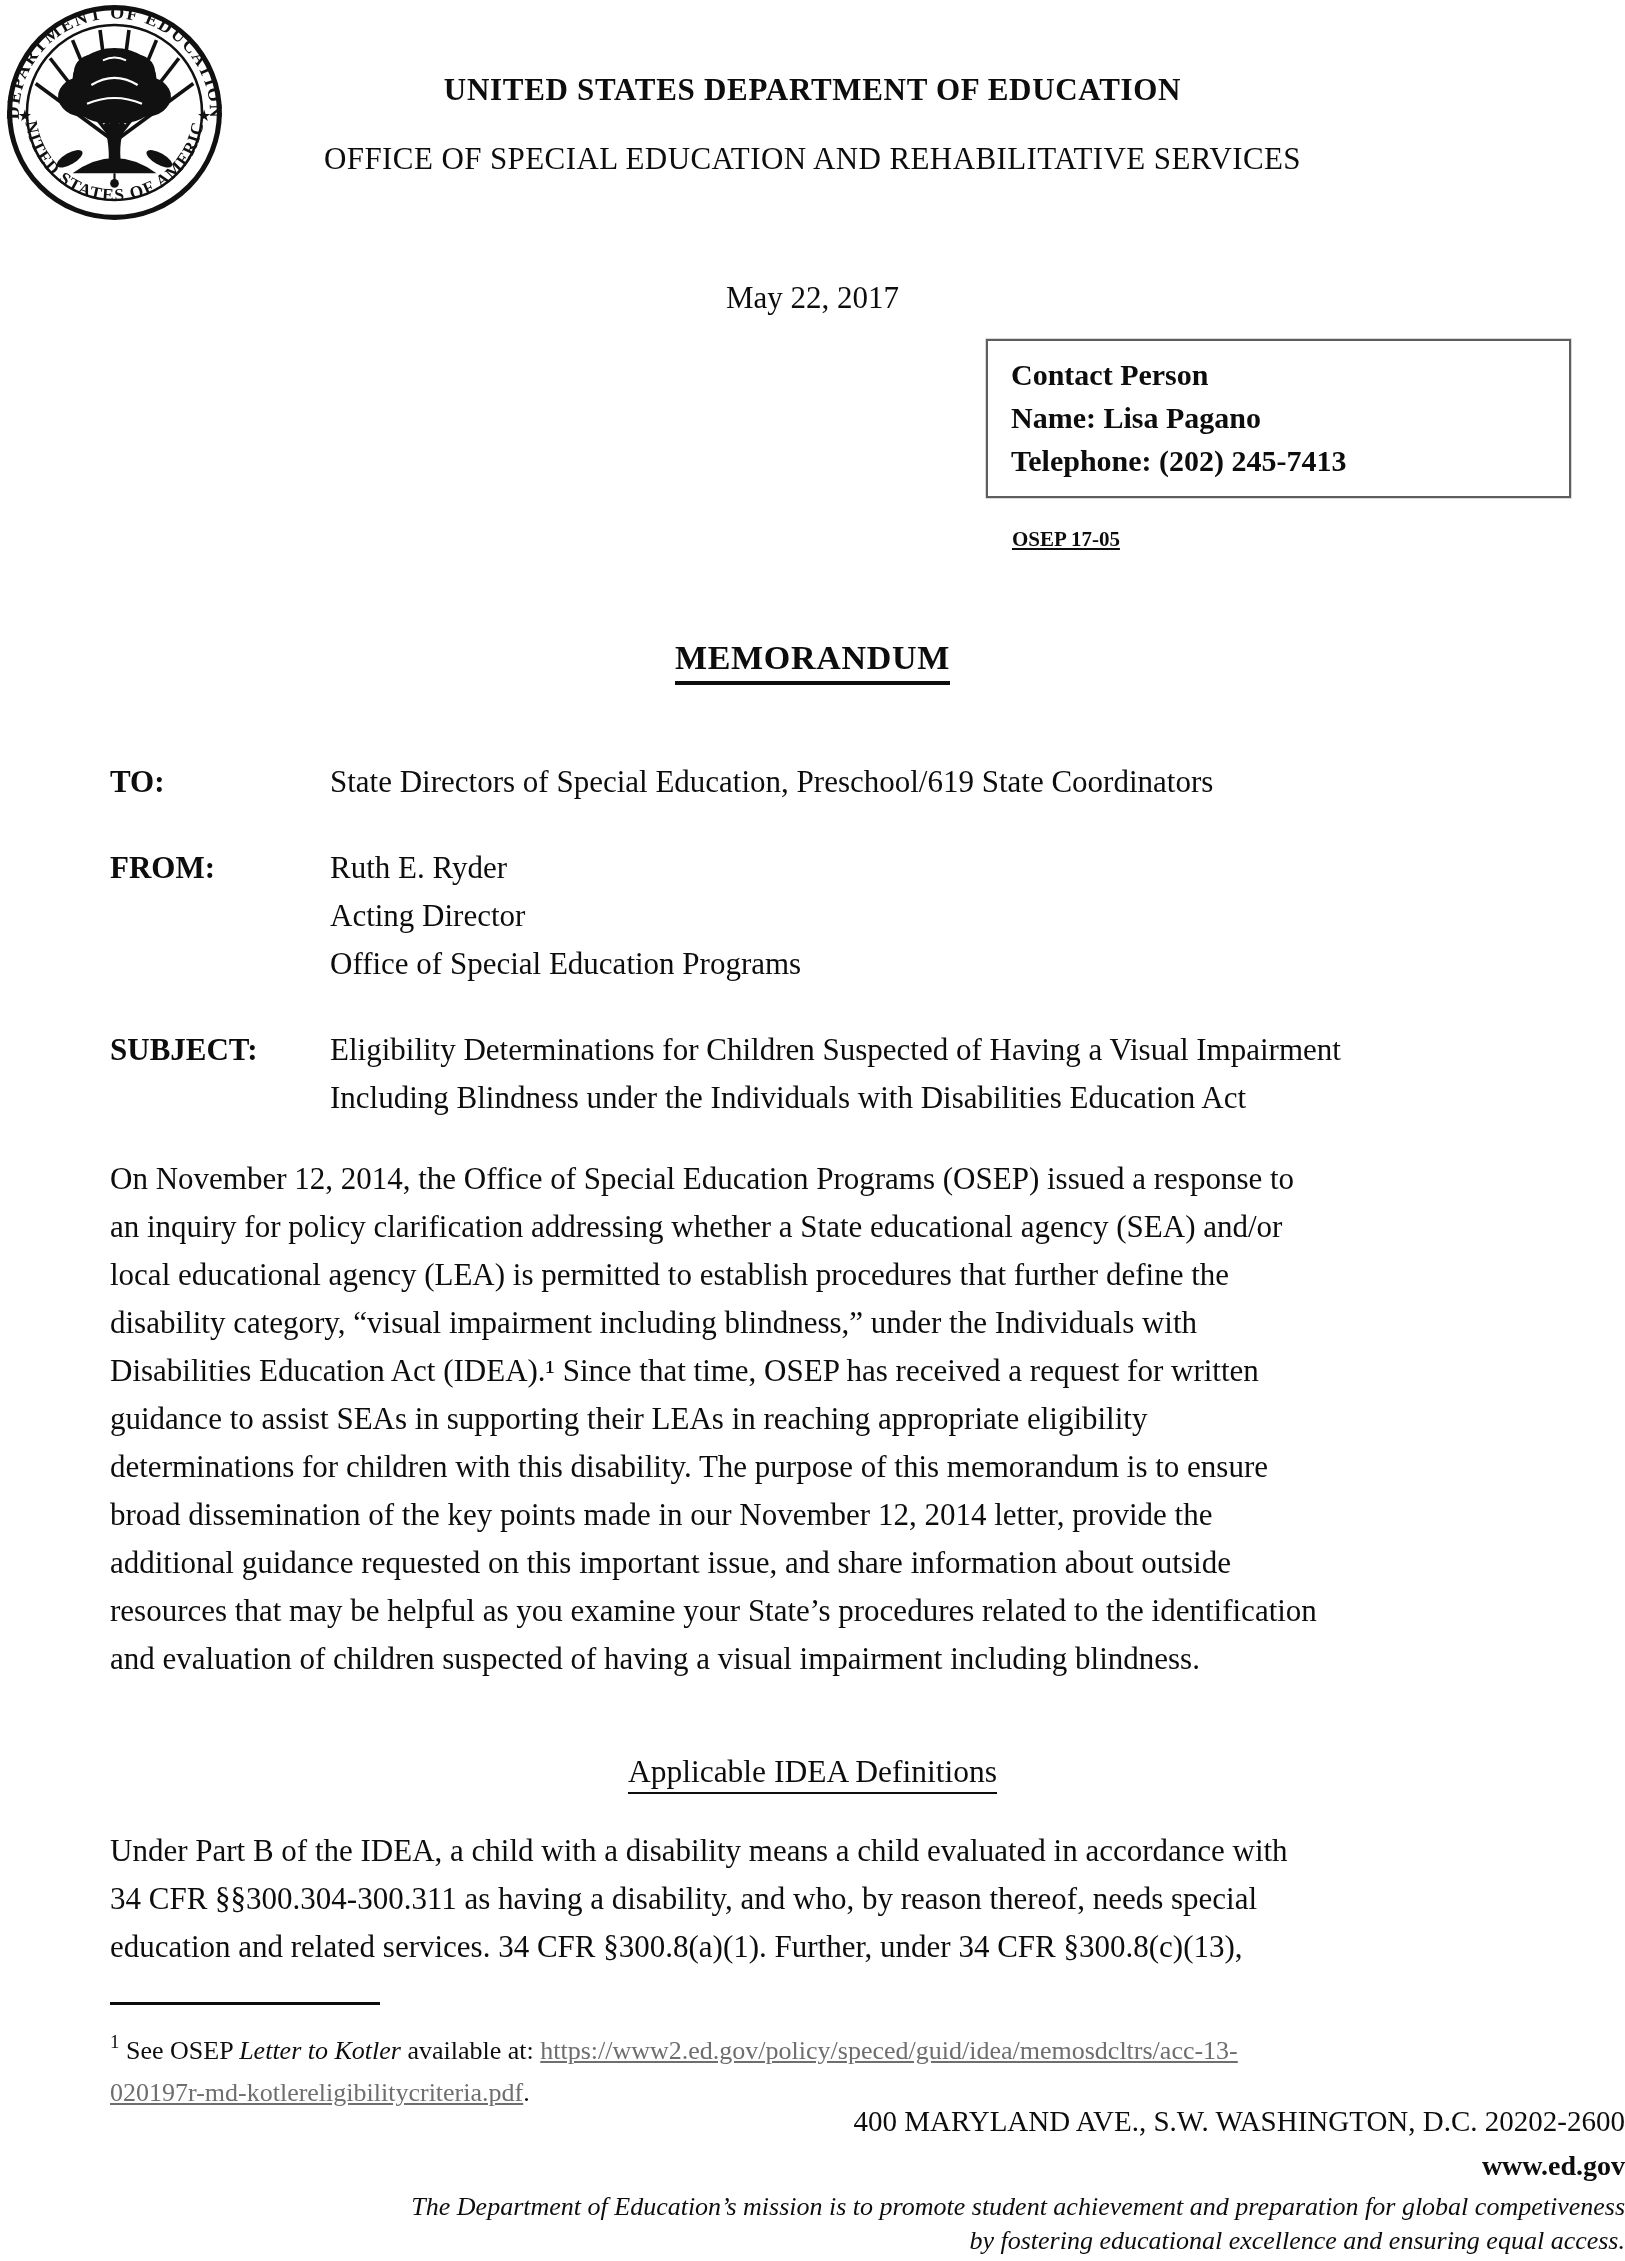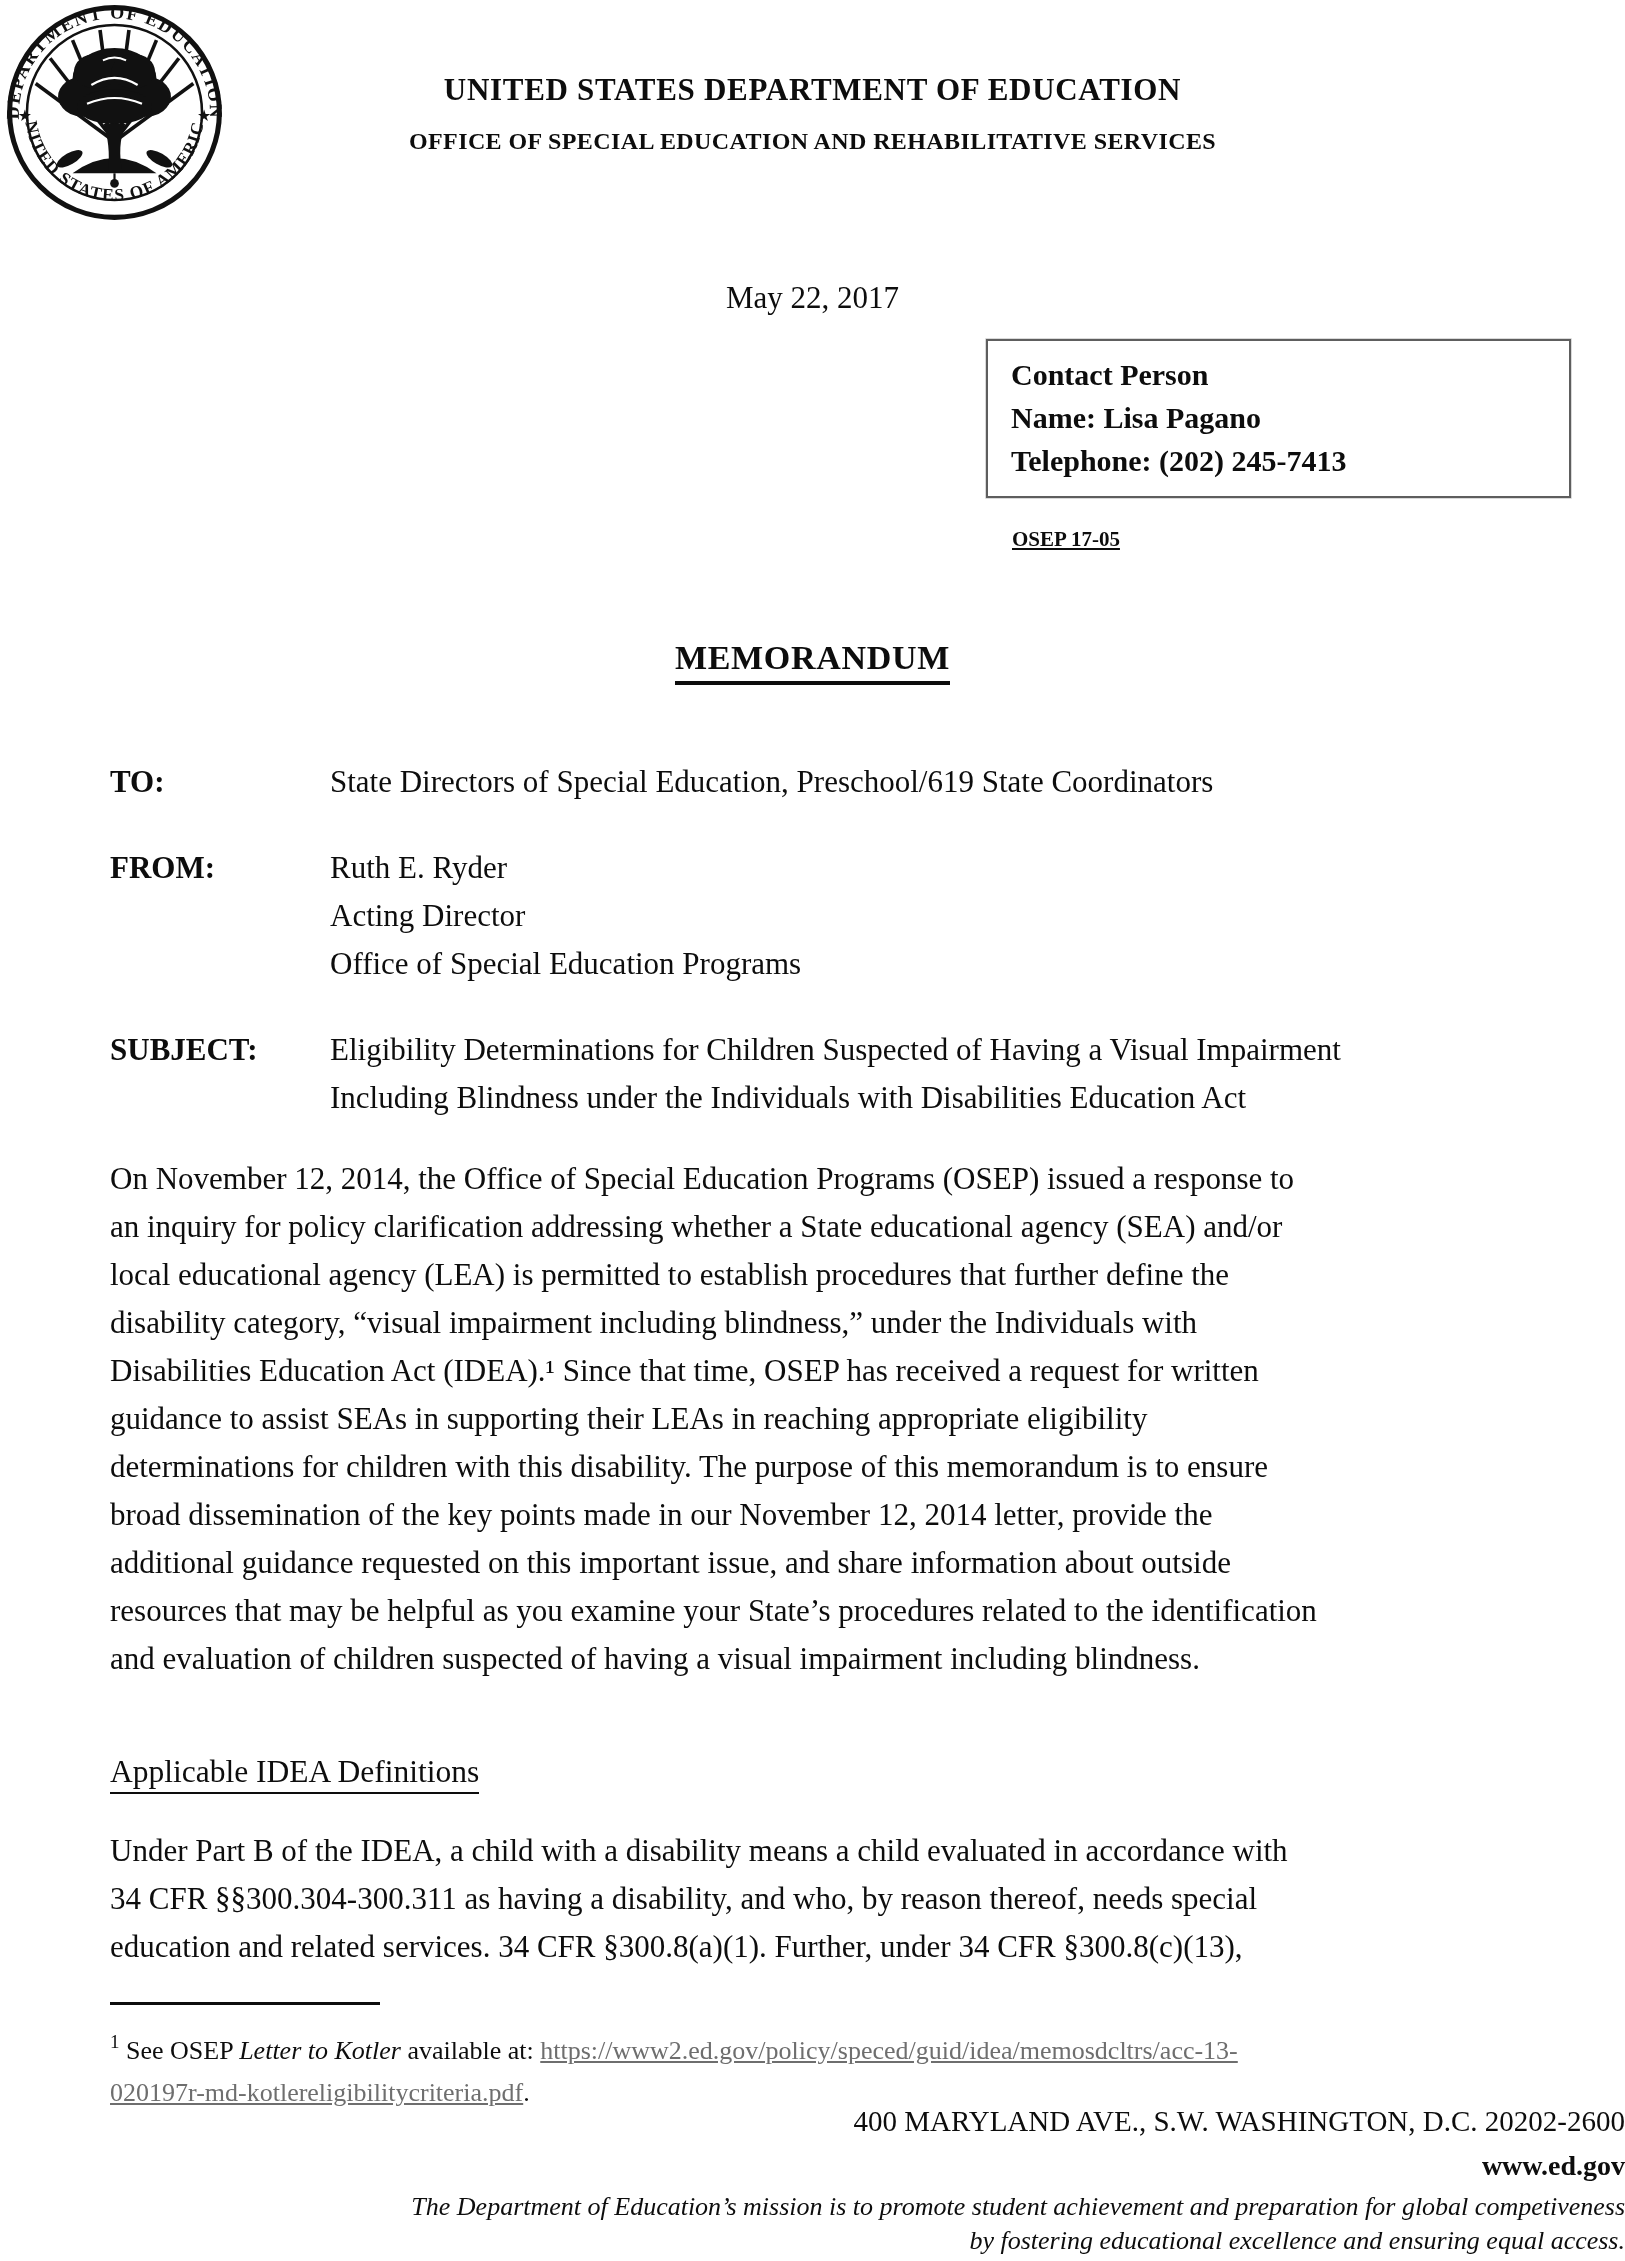--- a/index.html
+++ b/index.html
@@ -13,21 +13,21 @@
     overflow:hidden;
   }
   .content{padding:0 110px;}
   .lines{white-space:pre-line;}
 
   
   .letterhead{position:relative;min-height:220px;}
   .seal{position:absolute;left:5.9px;top:3.7px;width:217px;height:217px;}
   .letterhead-text{padding-top:72px;text-align:center;}
   .lh-agency{font-size:31px;font-weight:bold;letter-spacing:0.7px;}
-  .lh-office{font-size:24px;font-weight:bold;letter-spacing:0.4px;margin-top:20px;}
+  .lh-office{font-size:31px;font-weight:normal;letter-spacing:0.4px;margin-top:33px;}
 
   
   .date-line{margin-top:56px;text-align:center;font-size:31px;line-height:43px;}
 
   
   .right-block{position:absolute;top:339px;right:54px;width:585px;}
   .contact-box{
     border:2.9px solid #5e5e5e;
     box-shadow:0 0 0 0.7px #c9c9c9;
     padding:11.7px 7.3px 14.7px 23px;
@@ -51,21 +51,21 @@
   .field-label{font-weight:bold;}
 
   
   .body-para{
     margin:33px 0 0 0;
     font-size:31px;line-height:48px;
     width:1407px;max-width:1407px;
     overflow-wrap:break-word;
   }
   .para-1{margin-top:33px;}
-  .section-heading-wrap{margin-top:70px;}
+  .section-heading-wrap{margin-top:70px;text-align:center;}
   .section-heading{
     display:inline-block;
     font-size:31.5px;line-height:37px;
     border-bottom:2.9px solid #0d0d0d;
     padding-bottom:2.2px;
   }
 
   
   .footnote{margin-top:31px;}
   .footnote-rule{width:270px;height:2.9px;background:#0d0d0d;}

